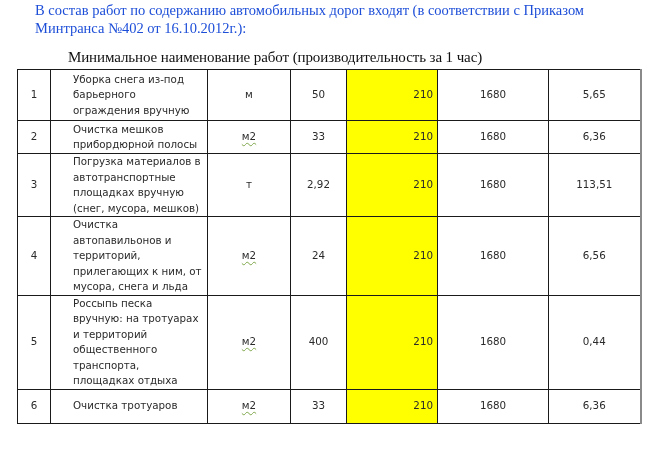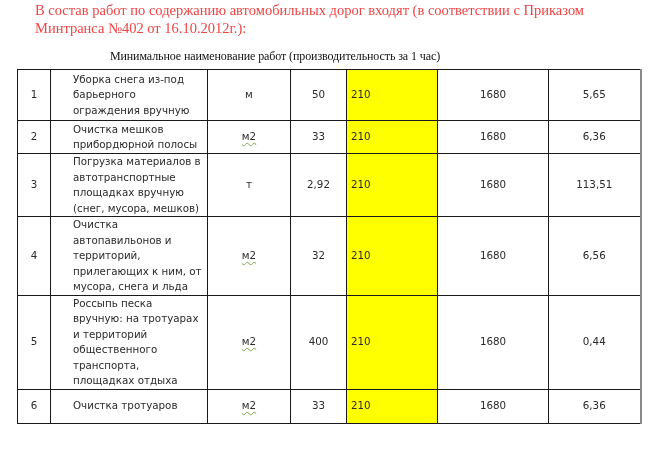--- a/index.html
+++ b/index.html
@@ -1,43 +1,43 @@
 <!DOCTYPE html>
 <html><head>
 <meta charset="utf-8">
 <style>
   html, body { margin: 0; padding: 0; background: #ffffff; }
   body { width: 650px; height: 449px; position: relative; overflow: hidden; }
   .intro {
     position: absolute; left: 35px; top: 1px; width: 600px;
     font-family: "Liberation Serif", "DejaVu Serif", serif;
-    font-size: 14.5px; line-height: 18px; color: #ef4444;
+    font-size: 14.5px; line-height: 18px; color: #1d4ed8;
   }
   .title {
     position: absolute; left: 0; top: 49px; width: 540px; text-align: center;
     font-family: "Liberation Serif", "DejaVu Serif", serif;
-    font-size: 12px; color: #111; letter-spacing: -0.1px;
+    font-size: 15px; color: #111; letter-spacing: -0.1px;
     padding-left: 10px; box-sizing: border-box;
   }
   table.works {
     position: absolute; left: 17px; top: 69px;
     border-collapse: collapse; table-layout: fixed;
     font-family: "DejaVu Sans", "Liberation Sans", sans-serif;
     font-size: 10.3px; color: #2a2a2a;
   }
   table.works td, table.works th {
     border: 1.3px solid #1a1a1a; padding: 0 4px; font-weight: normal;
     vertical-align: middle; line-height: 15.5px;
   }
   table.works th { text-align: center; }
   table.works tr.head th { border-bottom-color: #888; }
   table.works td.num { text-align: center; }
   table.works td.name { text-align: left; padding-left: 22px; }
   table.works td.c { text-align: center; }
-  table.works td.cost { background: #ffff00; text-align: left; }
+  table.works td.cost { background: #ffff00; text-align: right; }
   table.works .last { border-right: 2px solid #8a8a8a; }
   .unit-m2 { text-decoration: underline wavy #7fa64a; text-decoration-thickness: 1px; text-underline-offset: 2px; }
 </style>
 </head>
 <body>
 
 <div class="intro">В состав работ по содержанию автомобильных дорог входят (в соответствии с Приказом Минтранса №402 от 16.10.2012г.):</div>
 <div class="title">Минимальное наименование работ (производительность за 1 час)</div>
 
 <table class="works">
@@ -75,21 +75,21 @@
     <td class="c">т</td>
     <td class="c">2,92</td>
     <td class="cost">210</td>
     <td class="c">1680</td>
     <td class="c last">113,51</td>
   </tr>
   <tr style="height:65px">
     <td class="num">4</td>
     <td class="name">Очистка автопавильонов и территорий, прилегающих к ним, от мусора, снега и льда</td>
     <td class="c"><span class="unit-m2">м2</span></td>
-    <td class="c">32</td>
+    <td class="c">24</td>
     <td class="cost">210</td>
     <td class="c">1680</td>
     <td class="c last">6,56</td>
   </tr>
   <tr style="height:79px">
     <td class="num">5</td>
     <td class="name">Россыпь песка вручную: на тротуарах и территорий общественного транспорта, площадках отдыха</td>
     <td class="c"><span class="unit-m2">м2</span></td>
     <td class="c">400</td>
     <td class="cost">210</td>

